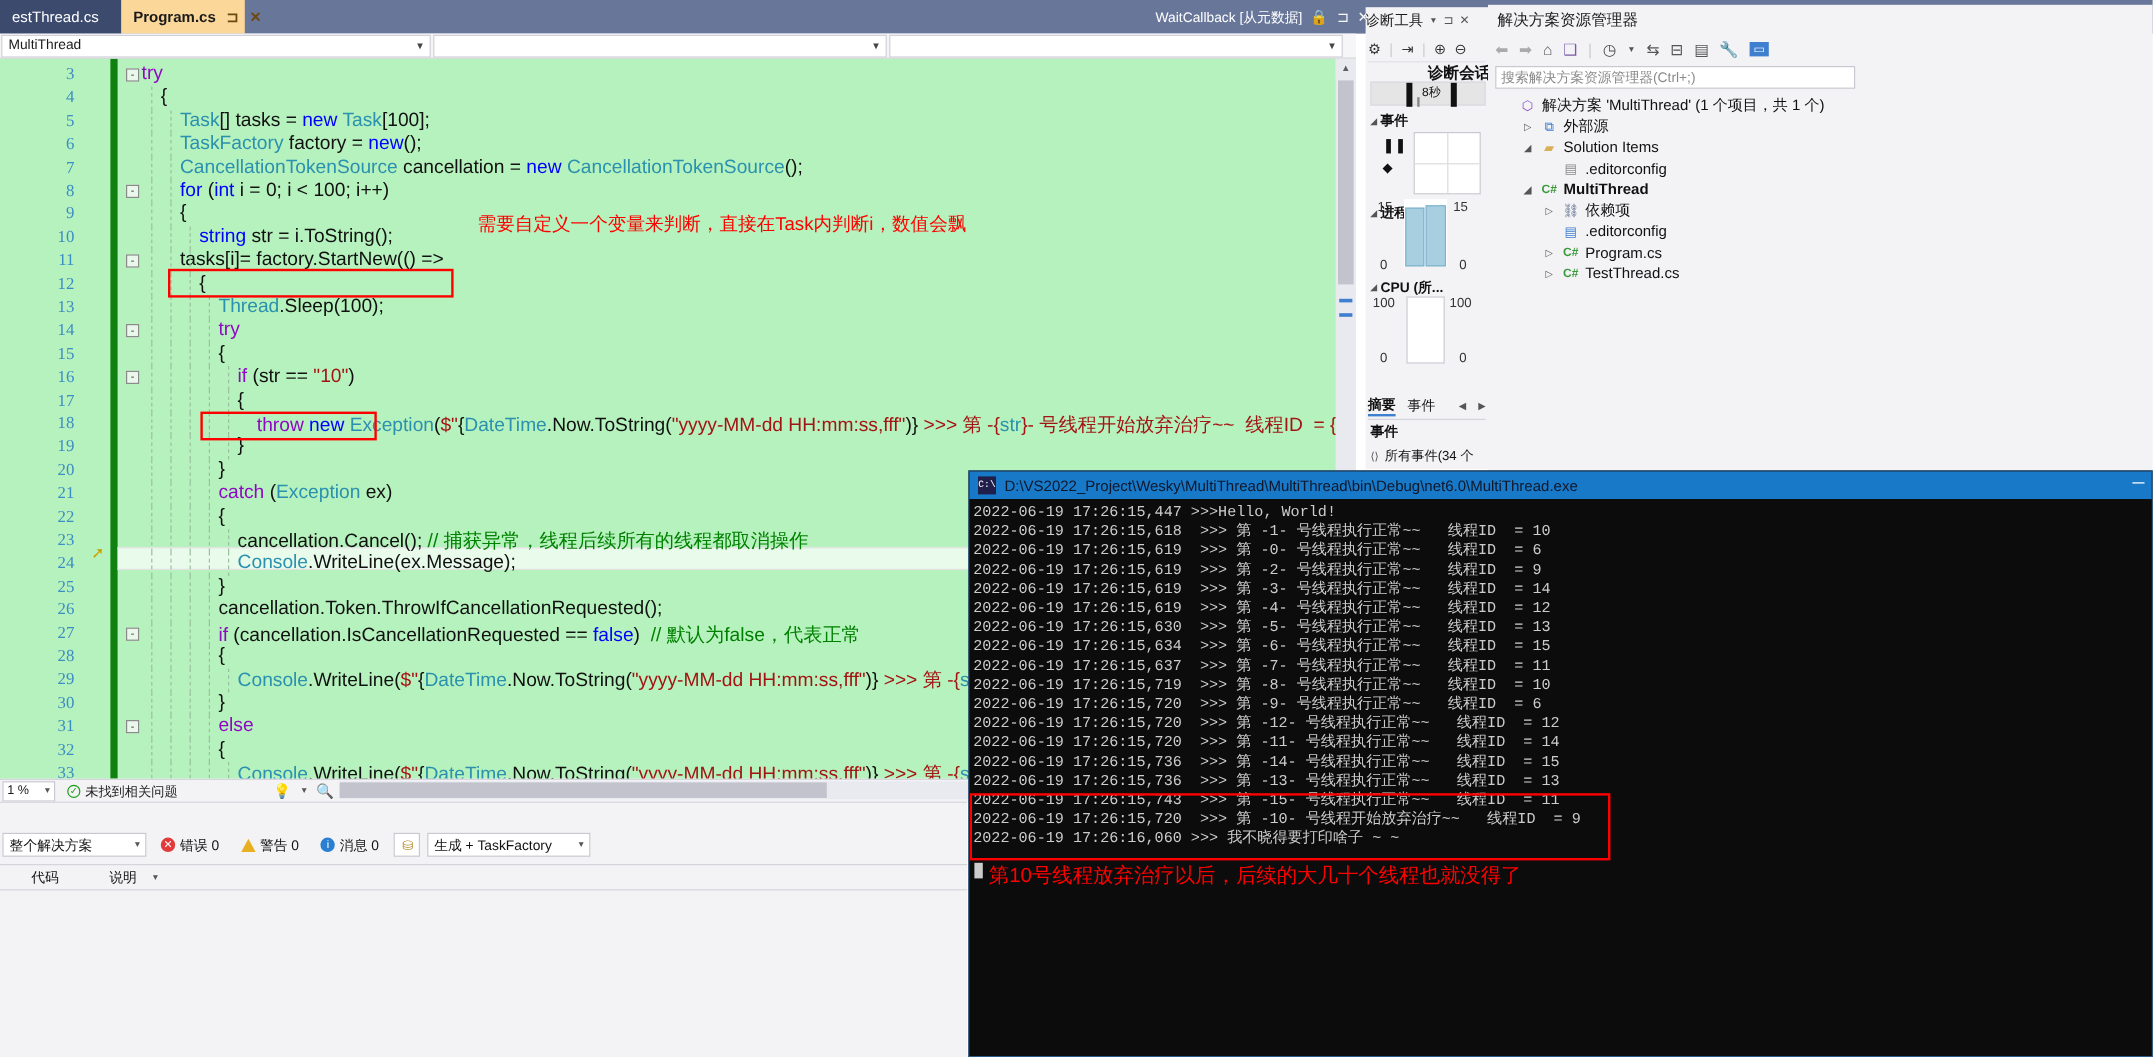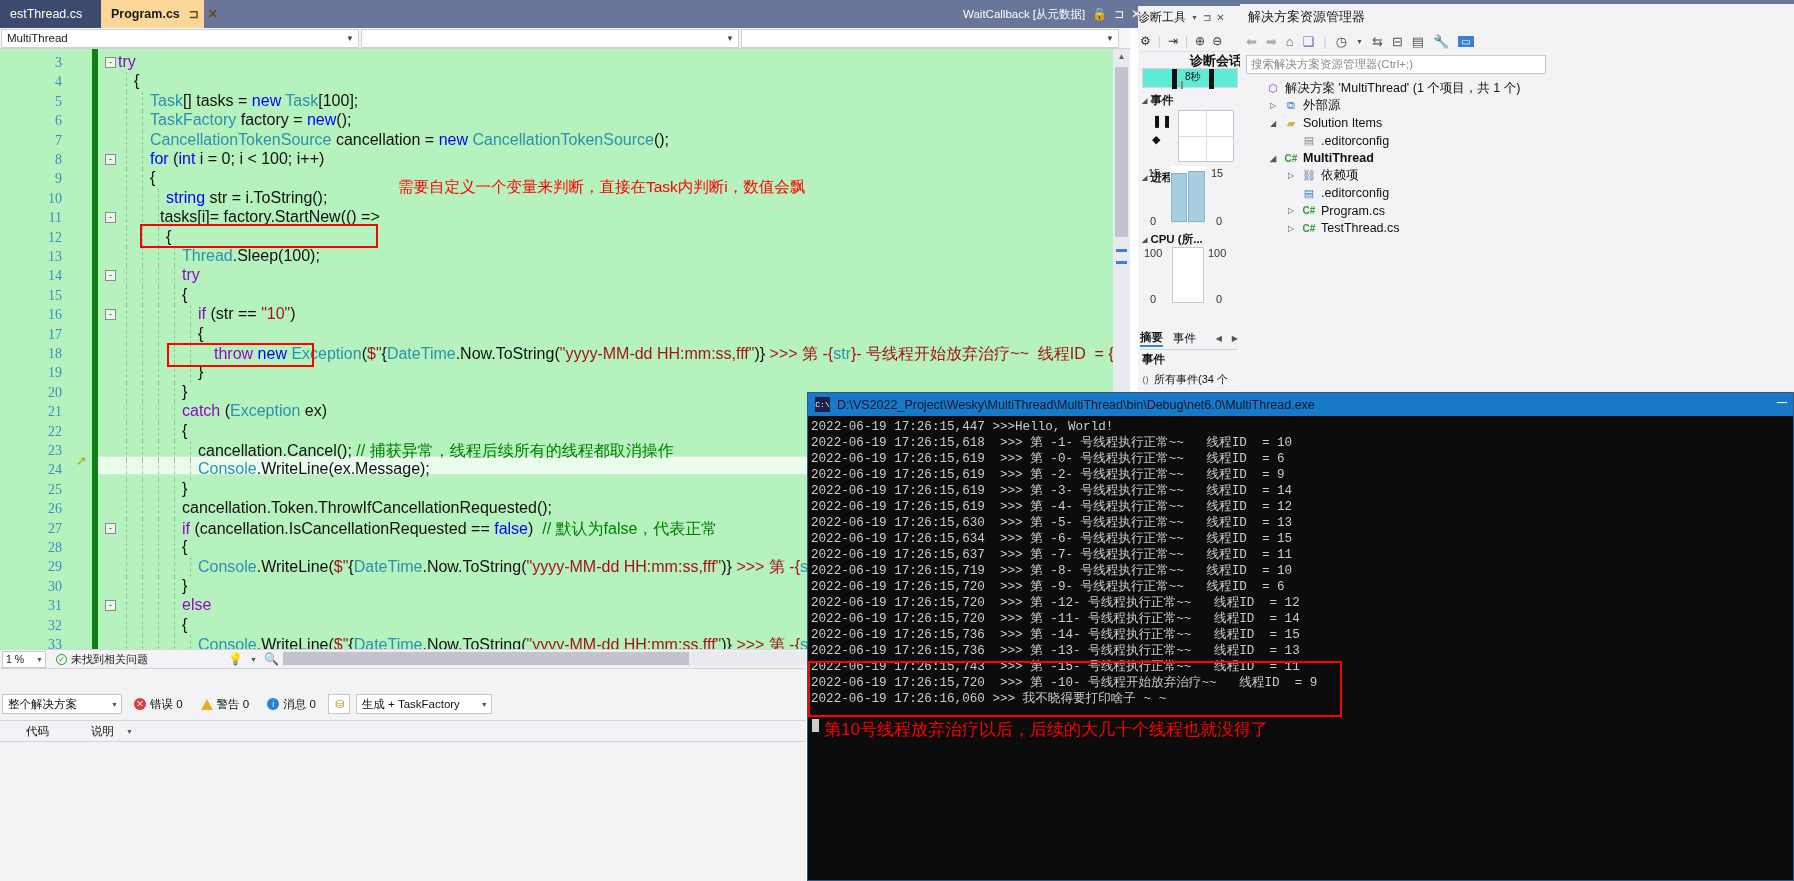--- a/index.html
+++ b/index.html
@@ -179,21 +179,21 @@
   .diagtool {
     position:absolute; left:1140px; top:30px; width:98px; height:22px;
     display:flex; align-items:center; gap:7px; font-size:12px; color:#333;
     border-bottom:1px solid #e0e0e6;
   }
   .diagsession {
     position:absolute; left:1142px; top:52px; font-size:13px; color:#111; font-weight:bold;margin-left:48px;
   }
   .diagchart {
     position:absolute; left:1142px; top:68px; width:96px; height:20px;
-    background:#5eead4; border:1px solid #d8d8e0;
+    background:#e5e5e5; border:1px solid #d8d8e0;
   }
   .diagsec {
     position:absolute; font-size:11.5px; color:#111; font-weight:bold;
     display:flex; align-items:center; gap:3px;
   }
   .tri { font-size:7px; color:#555; }
   .minigrid {
     position:absolute; background:#fff; border:1px solid #c8c8d0;
   }
   .minigrid .v { position:absolute; top:0; bottom:0; width:1px; background:#ddd; }
@@ -353,21 +353,21 @@
         <div class="ctext" style="top: 120.4px; left: 150px;"><span class="plain">{</span></div>
         <div style="position: absolute; left: 126px; top: 120.4px; width: 1px; height: 19.4px; border-left: 1px dashed rgb(155, 191, 159);"></div>
         <div style="position: absolute; left: 142px; top: 120.4px; width: 1px; height: 19.4px; border-left: 1px dashed rgb(155, 191, 159);"></div>
         <div class="lnum" style="top: 139.8px;">10</div>
         <div class="ctext" style="top: 139.8px; left: 166px;"><span class="kw">string</span><span class="plain"> str = i.</span><span class="plain">ToString</span><span class="plain">();</span></div>
         <div style="position: absolute; left: 126px; top: 139.8px; width: 1px; height: 19.4px; border-left: 1px dashed rgb(155, 191, 159);"></div>
         <div style="position: absolute; left: 142px; top: 139.8px; width: 1px; height: 19.4px; border-left: 1px dashed rgb(155, 191, 159);"></div>
         <div style="position: absolute; left: 158px; top: 139.8px; width: 1px; height: 19.4px; border-left: 1px dashed rgb(155, 191, 159);"></div>
         <div class="lnum" style="top: 159.2px;">11</div>
         <div class="fold" style="top: 163.2px; left: 105px;">-</div>
-        <div class="ctext" style="top: 159.2px; left: 160px;"><span class="plain">tasks[i]= factory.</span><span class="plain">StartNew</span><span class="plain">(() =&gt;</span></div>
+        <div class="ctext" style="top: 159.2px; left: 150px;"><span class="plain">tasks[i]= factory.</span><span class="plain">StartNew</span><span class="plain">(() =&gt;</span></div>
         <div style="position: absolute; left: 126px; top: 159.2px; width: 1px; height: 19.4px; border-left: 1px dashed rgb(155, 191, 159);"></div>
         <div style="position: absolute; left: 142px; top: 159.2px; width: 1px; height: 19.4px; border-left: 1px dashed rgb(155, 191, 159);"></div>
         <div style="position: absolute; left: 158px; top: 159.2px; width: 1px; height: 19.4px; border-left: 1px dashed rgb(155, 191, 159);"></div>
         <div class="lnum" style="top: 178.6px;">12</div>
         <div class="ctext" style="top: 178.6px; left: 166px;"><span class="plain">{</span></div>
         <div style="position: absolute; left: 126px; top: 178.6px; width: 1px; height: 19.4px; border-left: 1px dashed rgb(155, 191, 159);"></div>
         <div style="position: absolute; left: 142px; top: 178.6px; width: 1px; height: 19.4px; border-left: 1px dashed rgb(155, 191, 159);"></div>
         <div style="position: absolute; left: 158px; top: 178.6px; width: 1px; height: 19.4px; border-left: 1px dashed rgb(155, 191, 159);"></div>
         <div class="lnum" style="top: 198px;">13</div>
         <div class="ctext" style="top: 198px; left: 182px;"><span class="typ">Thread</span><span class="plain">.Sleep(100);</span></div>

